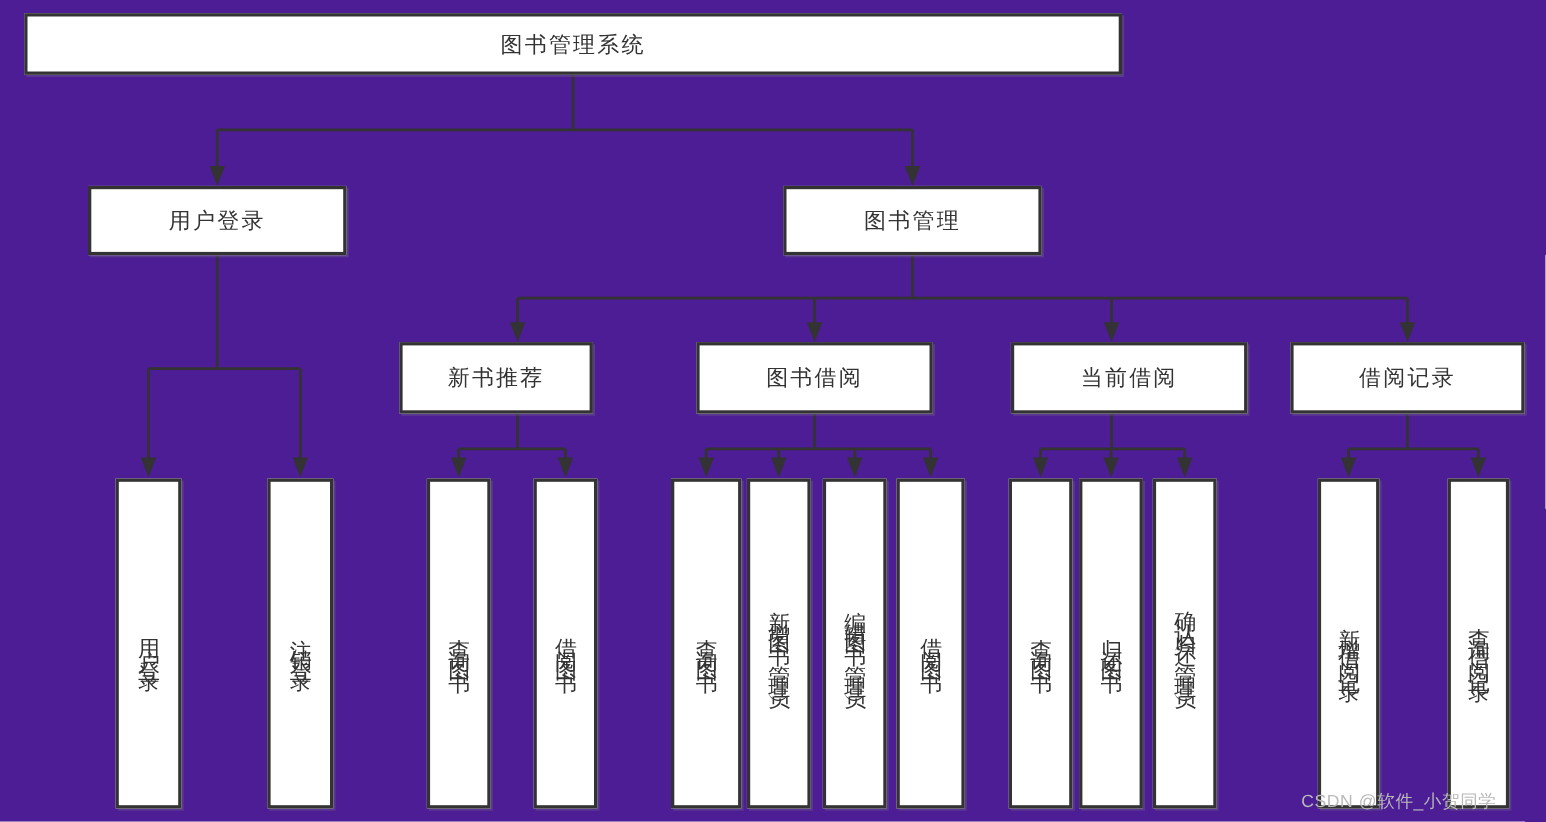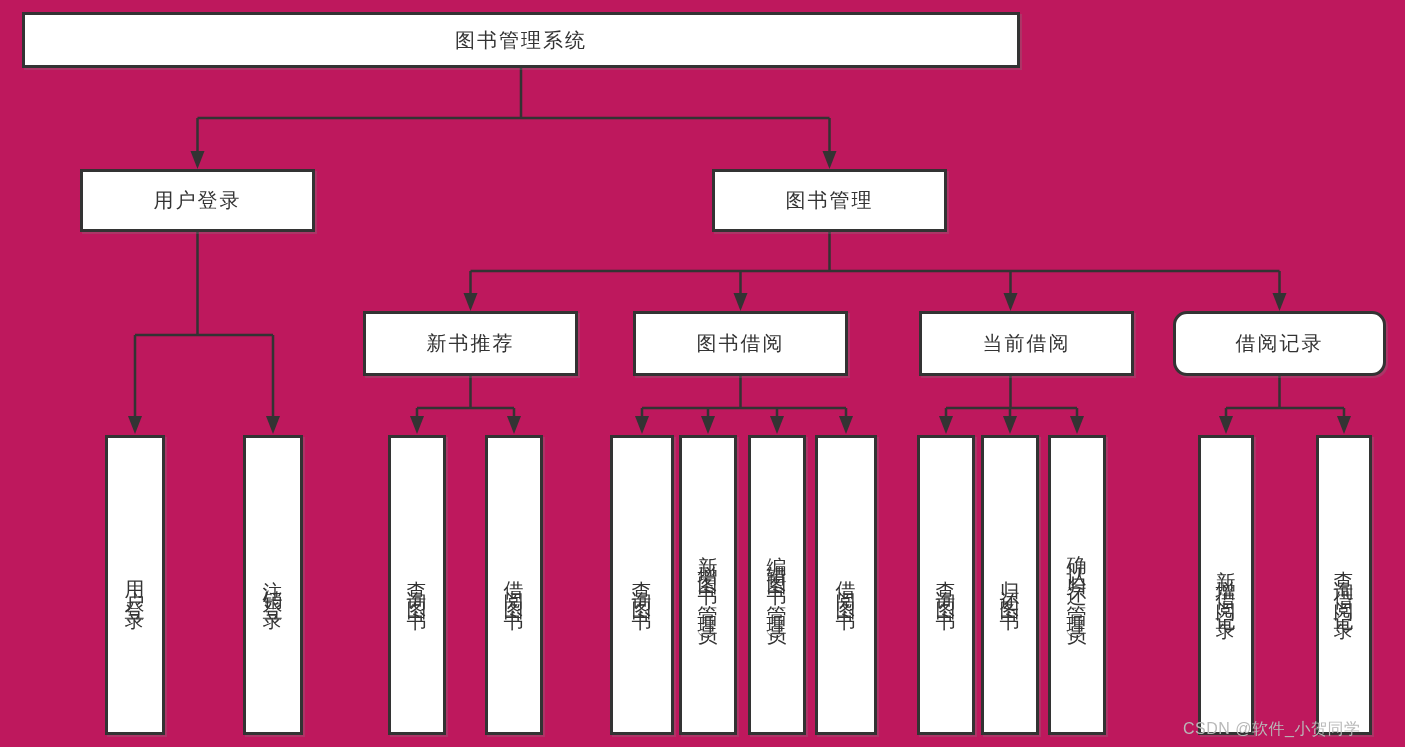--- a/index.html
+++ b/index.html
@@ -5,21 +5,21 @@
   html, body {
     margin: 0;
     padding: 0;
     background: #ffffff;
     font-family: "Liberation Sans", "DejaVu Sans", sans-serif;
   }
   .canvas {
     position: relative;
     width: 1405px;
     height: 747px;
-    background: #be185d;
+    background: #4c1d95;
     overflow: hidden;
     text-decoration: underline;
   }
   .connectors {
     position: absolute;
     left: 0;
     top: 0;
     z-index: 1;
   }
   .node {
@@ -94,24 +94,24 @@
       <polygon points="1219,416 1233,416 1226,434"></polygon>
       <polygon points="1337,416 1351,416 1344,434"></polygon>
     </g>
   </svg>
 
   <div class="node hbox" style="left:22px; top:12px; width:998px; height:56px;">图书管理系统</div>
 
   <div class="node hbox" style="left:80px; top:169px; width:235px; height:63px;">用户登录</div>
   <div class="node hbox" style="left:712px; top:169px; width:235px; height:63px;">图书管理</div>
 
-  <div class="node hbox" style="left:363px; top:311px; width:215px; height:65px;">新书推荐</div>
+  <div class="node hbox" style="left:363px; top:311px; width:176px; height:65px;">新书推荐</div>
   <div class="node hbox" style="left:633px; top:311px; width:215px; height:65px;">图书借阅</div>
   <div class="node hbox" style="left:903px; top:311px; width:215px; height:65px;margin-left:16px;">当前借阅</div>
-  <div class="node hbox" style="left:1173px; top:311px; width:213px; height:65px;border-radius:14px;">借阅记录</div>
+  <div class="node hbox" style="left:1173px; top:311px; width:213px; height:65px;">借阅记录</div>
 
   <div class="node vbox" style="left:105px; top:435px; width:60px; height:300px;">
     <span class="vtext">用户登录</span>
   </div>
   <div class="node vbox" style="left:243px; top:435px; width:60px; height:300px;">
     <span class="vtext">注销登录</span>
   </div>
 
   <div class="node vbox" style="left:388px; top:435px; width:58px; height:300px;">
     <span class="vtext">查询图书</span>

